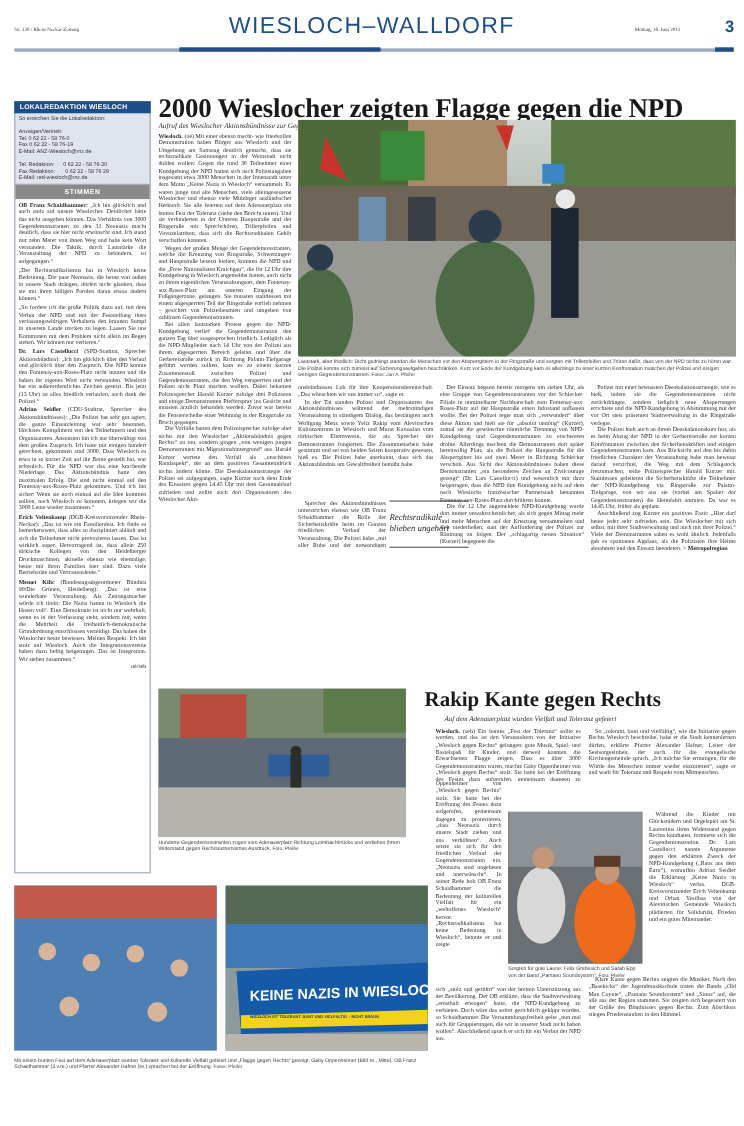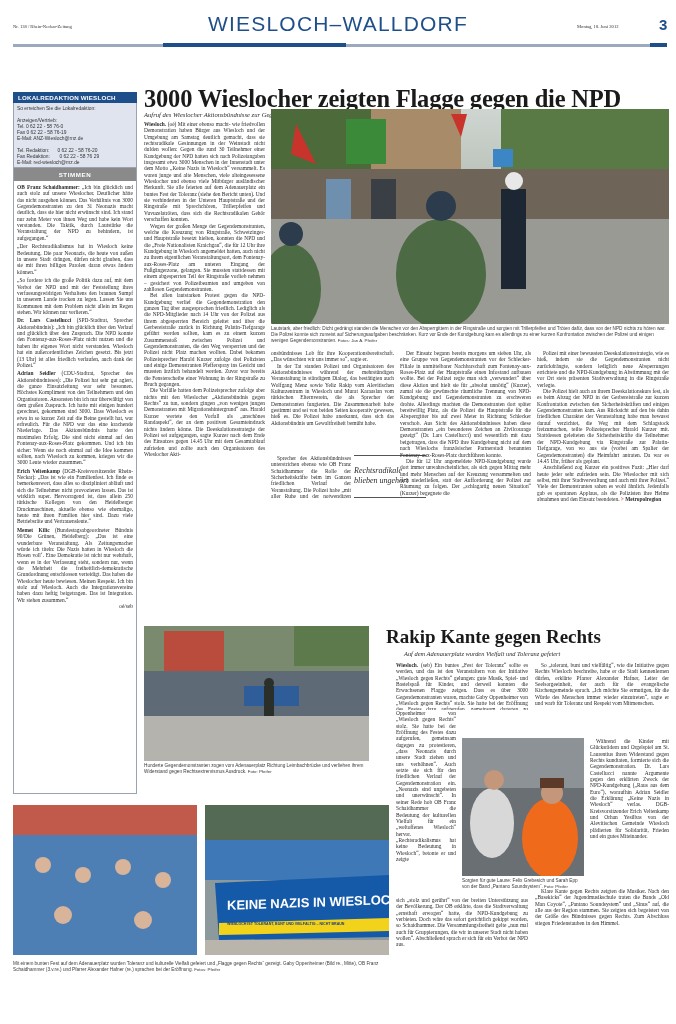--- a/index.html
+++ b/index.html
@@ -80,21 +80,21 @@
 <div class="abs stim-text">
   <p><b>OB Franz Schaidhammer:</b><span> „Ich bin glücklich und auch stolz auf unsere Wieslocher. Deutlicher hätte das nicht ausgehen können. Das Verhältnis von 3000 Gegendemonstranten zu den 31 Neonazis macht deutlich, dass sie hier nicht erwünscht sind. Ich stand nur zehn Meter von ihnen Weg und habe kein Wort verstanden. Die Taktik, durch Lautstärke die Veranstaltung der NPD zu behindern, ist aufgegangen.“</span></p>
   <p><span>„Der Rechtsradikalismus hat in Wiesloch keine Bedeutung. Die paar Neonazis, die heute von außen in unsere Stadt drängen, dürfen nicht glauben, dass sie mit ihren billigen Parolen daran etwas ändern können.“</span></p>
   <p><span>„So fordere ich die große Politik dazu auf, mit dem Verbot der NPD und mit der Feststellung ihres verfassungswidrigen Verhaltens den braunen Sumpf in unserem Lande trocken zu legen. Lassen Sie uns Kommunen mit dem Problem nicht allein im Regen stehen. Wir können nur verlieren.“</span></p>
   <p><b>Dr. Lars Castellucci</b><span> (SPD-Stadtrat, Sprecher Aktionsbündnis): „Ich bin glücklich über den Verlauf und glücklich über den Zuspruch. Die NPD konnte den Fontenay-aux-Roses-Platz nicht nutzen und die haben ihr eigenes Wort nicht verstanden. Wiesloch hat ein außerordentliches Zeichen gesetzt. Bis jetzt (13 Uhr) ist alles friedlich verlaufen, auch dank der Polizei.“</span></p>
   <p><b>Adrian Seidler</b><span> (CDU-Stadtrat, Sprecher des Aktionsbündnisses): „Die Polizei hat sehr gut agiert, die ganze Einsatzleitung war sehr besonnen. Höchstes Kompliment von den Teilnehmern und den Organisatoren. Ansonsten bin ich nur überwältigt von dem großen Zuspruch. Ich hatte mit einigen hundert gerechnet, gekommen sind 3000. Dass Wiesloch es etwa in so kurzer Zeit auf die Beine gestellt hat, war erfreulich. Für die NPD war das eine krachende Niederlage. Das Aktionsbündnis hatte den maximalen Erfolg. Die sind nicht einmal auf den Fontenay-aux-Roses-Platz gekommen. Und ich bin sicher: Wenn sie noch einmal auf die Idee kommen sollten, nach Wiesloch zu kommen, kriegen wir die 3000 Leute wieder zusammen.“</span></p>
   <p><b>Erich Veltenkamp</b><span> (DGB-Kreisvorsitzender Rhein-Neckar): „Das ist wie ein Familienfest. Ich finde es bemerkenswert, dass alles so diszipliniert abläuft und sich die Teilnehmer nicht provozieren lassen. Das ist wirklich super. Hervorragend ist, dass allein 250 türkische Kollegen von den Heidelberger Druckmaschinen, aktuelle ebenso wie ehemalige, heute mit ihren Familien hier sind. Dazu viele Betriebsräte und Vertrauensleute.“</span></p>
   <p><b>Memet Kilic</b><span> (Bundestagsabgeordneter Bündnis 90/Die Grünen, Heidelberg): „Das ist eine wunderbare Veranstaltung. Als Zeitungsmacher würde ich titeln: Die Nazis hatten in Wiesloch die Hosen voll‘. Eine Demokratie ist nicht nur wehrhaft, wenn es in der Verfassung steht, sondern nur, wenn die Mehrheit die freiheitlich-demokratische Grundordnung entschlossen verteidigt. Das haben die Wieslocher heute bewiesen. Meinen Respekt. Ich bin stolz auf Wiesloch. Auch die Integrationsvereine haben dazu heftig beigetragen. Das ist Integration. Wir stehen zusammen.“</span> <span class="stim-sig">oé/seb</span></p>
 </div>
 
-<div class="abs h1">3000 Wieslocher zeigten Flagge gegen die NPD</div>
+<div class="abs h1">2000 Wieslocher zeigten Flagge gegen die NPD</div>
 <div class="abs sub1">Aufruf des Wieslocher Aktionsbündnisse zur Gegendemonstration fand überwältigende Resonanz – Weitgehend friedliche Veranstaltung</div>
 
 <div class="abs col" style="left:144px; top:121px; width:121px; height:494px;">
   <p class="first"><b>Wiesloch.</b> <span>(oé) Mit einer ebenso macht- wie friedvollen Demonstration haben Bürger aus Wiesloch und der Umgebung am Samstag deutlich gemacht, dass sie rechtsradikale Gesinnungen in der Weinstadt nicht dulden wollen: Gegen die rund 30 Teilnehmer einer Kundgebung der NPD hatten sich nach Polizeiangaben insgesamt etwa 3000 Menschen in der Innenstadt unter dem Motto „Keine Nazis in Wiesloch“ versammelt. Es waren junge und alte Menschen, viele alteingesessene Wieslocher und ebenso viele Mitbürger ausländischer Herkunft. Sie alle feierten auf dem Adenauerplatz ein buntes Fest der Toleranz (siehe den Bericht unten). Und sie verhinderten in der Unteren Hauptstraße und der Ringstraße mit Sprechchören, Trillerpfeifen und Vuvuzelatröten, dass sich die Rechtsradikalen Gehör verschaffen konnten.</span></p>
   <p>Wegen der großen Menge der Gegendemonstranten, welche die Kreuzung von Ringstraße, Schwetzinger- und Hauptstraße besetzt hielten, konnten die NPD und die „Freie Nationalisten Kraichgau“, die für 12 Uhr ihre Kundgebung in Wiesloch angemeldet hatten, auch nicht zu ihrem eigentlichen Veranstaltungsort, dem Fontenay-aux-Roses-Platz am unteren Eingang der Fußgängerzone, gelangen. Sie mussten stattdessen mit einem abgesperrten Teil der Ringstraße vorlieb nehmen – gesichert von Polizeibeamten und umgeben von zahllosen Gegendemonstranten.</p>
   <p>Bei allen lautstarken Protest gegen die NPD-Kundgebung verlief die Gegendemonstration den ganzen Tag über ausgesprochen friedlich. Lediglich als die NPD-Mitglieder nach 14 Uhr von der Polizei aus ihrem abgesperrten Bereich geleitet und über die Gerbereistraße zurück in Richtung Palatin-Tiefgarage geführt werden sollten, kam es zu einem kurzen Zusammenstoß zwischen Polizei und Gegendemonstranten, die den Weg versperrten und der Polizei nicht Platz machen wollten. Dabei bekamen Polizeisprecher Harald Kurzer zufolge drei Polizisten und einige Demonstranten Pfefferspray ins Gesicht und mussten ärztlich behandelt werden. Zuvor war bereits die Fensterscheibe einer Wohnung in der Ringstraße zu Bruch gegangen.</p>
   <p>Die Vorfälle hatten dem Polizeisprecher zufolge aber nichts mit den Wieslocher „Aktionsbündnis gegen Rechts“ zu tun, sondern gingen „von wenigen jungen Demonstranten mit Migrationshintergrund“ aus. Harald Kurzer wertete den Vorfall als „unschönes Randaspekt“, der an dem positiven Gesamteindruck nichts ändern könne. Die Deeskalationsstrategie der Polizei sei aufgegangen, sagte Kurzer nach dem Ende des Einsatzes gegen 14.45 Uhr mit dem Gesamtablauf zufrieden und zollte auch den Organisatoren des Wieslocher Akti-</p>
 </div>
 
 <div class="abs photo" style="left:271px; top:109px; width:398px; height:215px; background:#6e7a6a;">

